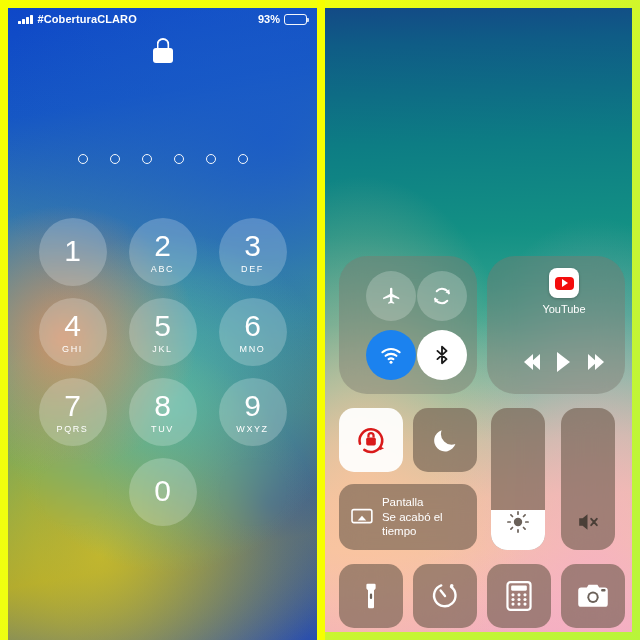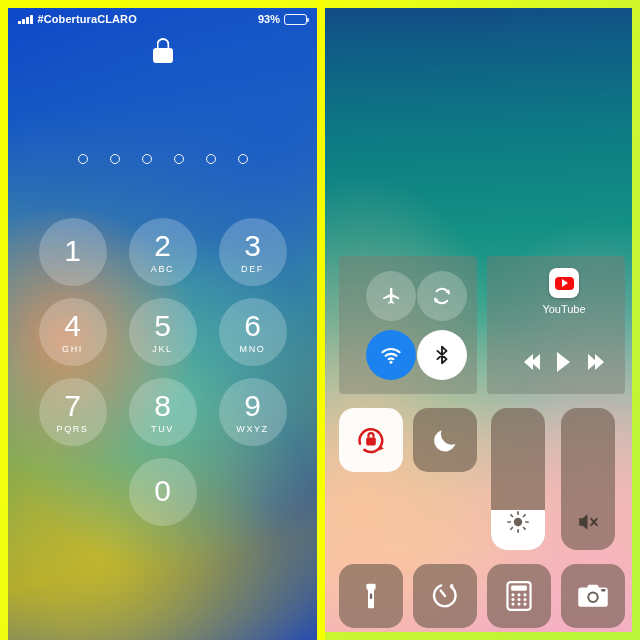--- a/index.html
+++ b/index.html
@@ -123,21 +123,21 @@
       linear-gradient(178deg,
         #134a86 0%, #0f5c86 6%,
         #0d7d84 22%, #139084 36%,
         #35a590 50%, #6fba9e 60%,
         #b7c2a3 69%, #e8c3a3 78%,
         #f2c4a6 86%, #f3b9ba 94%, #f0aec0 100%);
   }
 
   .cc-group {
     position:absolute;
-    border-radius:4px;
+    border-radius:28px;
     background:rgba(125,120,110,0.42);
     backdrop-filter:blur(14px);
     padding-left:16px;
     -webkit-backdrop-filter:blur(14px);
   }
 
   
   #conn { left:14px; top:248px; width:138px; height:138px; }
   .conn-grid {
     width:100%; height:100%;
@@ -386,20 +386,30 @@
         <path fill="none" stroke="#d91a1a" stroke-width="1.6" d="M10.2 10.2V8.9a1.8 1.8 0 0 1 3.6 0v1.3"></path>
       </svg>
     </div>
 
     <div id="dnd" class="sq-tile">
       <svg width="30" height="30" viewBox="0 0 24 24">
         <path fill="#ffffff" d="M20.3 15.2A8.6 8.6 0 0 1 9.3 4.2 8.7 8.7 0 1 0 20.3 15.2z"></path>
       </svg>
     </div>
 
+    <div id="mirror">
+      <svg width="26" height="22" viewBox="0 0 26 22">
+        <rect x="1.2" y="2.2" width="23.5" height="15.5" rx="2.2" fill="none" stroke="#ffffff" stroke-width="1.9"></rect>
+        <path fill="#ffffff" d="M13 9.6l5 5.4H8z"></path>
+      </svg>
+      <div class="mirror-txt">
+        <div class="l1">Pantalla</div>
+        <div class="l2">Se acabó el tiempo</div>
+      </div>
+    </div>
 
     <div id="brightness" class="v-slider">
       <div class="slider-fill" style="height:28%"></div>
       <div class="slider-icon">
         <svg width="24" height="24" viewBox="0 0 24 24">
           <circle cx="12" cy="12" r="4.2" fill="#6b6159"></circle>
           <g stroke="#6b6159" stroke-width="1.7" stroke-linecap="round">
             <path d="M12 1.9v2.3M12 19.8v2.3M1.9 12h2.3M19.8 12h2.3M4.9 4.9l1.6 1.6M17.5 17.5l1.6 1.6M19.1 4.9l-1.6 1.6M6.5 17.5l-1.6 1.6"></path>
           </g>
         </svg>

